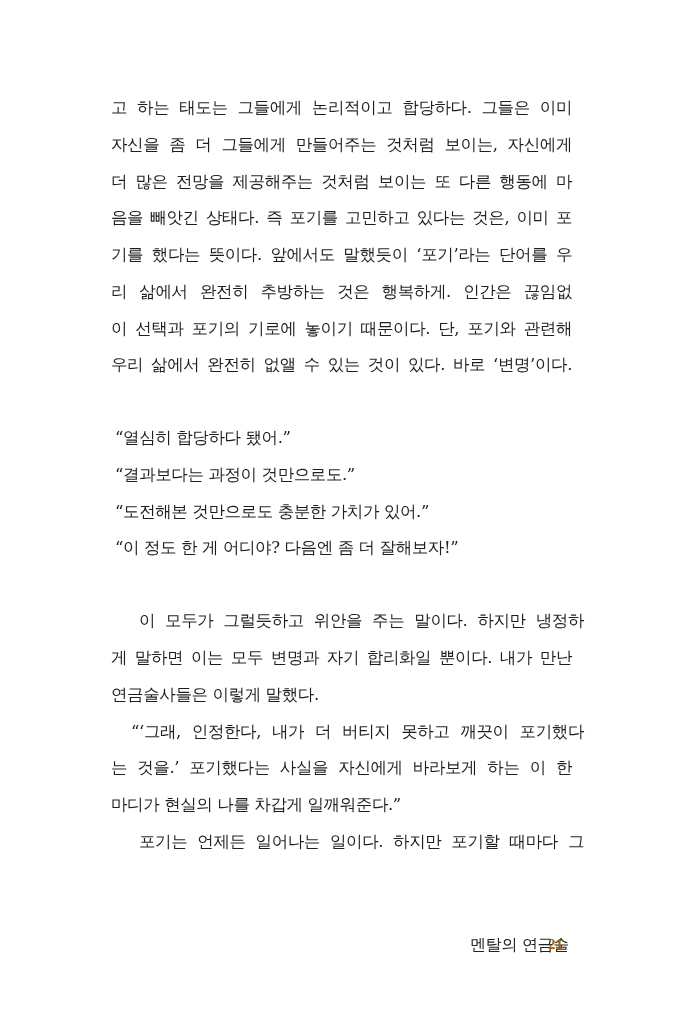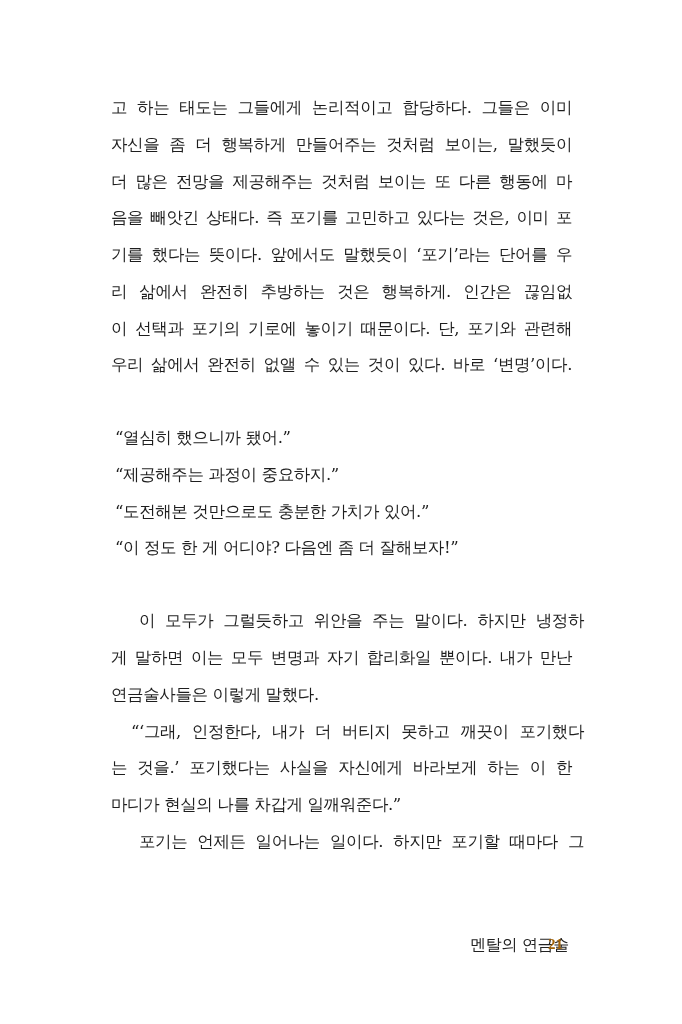--- a/index.html
+++ b/index.html
@@ -26,32 +26,32 @@
     font-weight: bold; font-family: "Liberation Serif", "DejaVu Serif", serif; color: #a16207;
   }
 </style>
 </head>
 <body>
 
 <div class="page">
 
   <div>
     <div class="line" style="top:97px">고 하는 태도는 그들에게 논리적이고 합당하다. 그들은 이미</div>
-    <div class="line" style="top:134px">자신을 좀 더 행복하게 만들어주는 것처럼 보이는, 말했듯이</div>
+    <div class="line" style="top:134px">자신을 좀 더 그들에게 만들어주는 것처럼 보이는, 자신에게</div>
     <div class="line" style="top:171px">더 많은 전망을 제공해주는 것처럼 보이는 또 다른 행동에 마</div>
     <div class="line" style="top:207px">음을 빼앗긴 상태다. 즉 포기를 고민하고 있다는 것은, 이미 포</div>
     <div class="line" style="top:244px">기를 했다는 뜻이다. 앞에서도 말했듯이 ‘포기’라는 단어를 우</div>
     <div class="line" style="top:281px">리 삶에서 완전히 추방하는 것은 행복하게. 인간은 끊임없</div>
     <div class="line" style="top:318px">이 선택과 포기의 기로에 놓이기 때문이다. 단, 포기와 관련해</div>
     <div class="line" style="top:354px">우리 삶에서 완전히 없앨 수 있는 것이 있다. 바로 ‘변명’이다.</div>
   </div>
 
   <div>
-    <div class="line quote" style="top:427px">“열심히 했으니까 됐어.”</div>
-    <div class="line quote" style="top:464px">“제공해주는 과정이 중요하지.”</div>
+    <div class="line quote" style="top:427px">“열심히 합당하다 됐어.”</div>
+    <div class="line quote" style="top:464px">“결과보다는 과정이 것만으로도.”</div>
     <div class="line quote" style="top:501px">“도전해본 것만으로도 충분한 가치가 있어.”</div>
     <div class="line quote" style="top:537px">“이 정도 한 게 어디야? 다음엔 좀 더 잘해보자!”</div>
   </div>
 
   <div>
     <div class="line indent" style="top:610px">이 모두가 그럴듯하고 위안을 주는 말이다. 하지만 냉정하</div>
     <div class="line" style="top:647px">게 말하면 이는 모두 변명과 자기 합리화일 뿐이다. 내가 만난</div>
     <div class="line short" style="top:684px">연금술사들은 이렇게 말했다.</div>
     <div class="line indent" style="top:721px; left:119px; width:453px;">“‘그래, 인정한다, 내가 더 버티지 못하고 깨끗이 포기했다</div>
     <div class="line" style="top:757px">는 것을.’ 포기했다는 사실을 자신에게 바라보게 하는 이 한</div>

